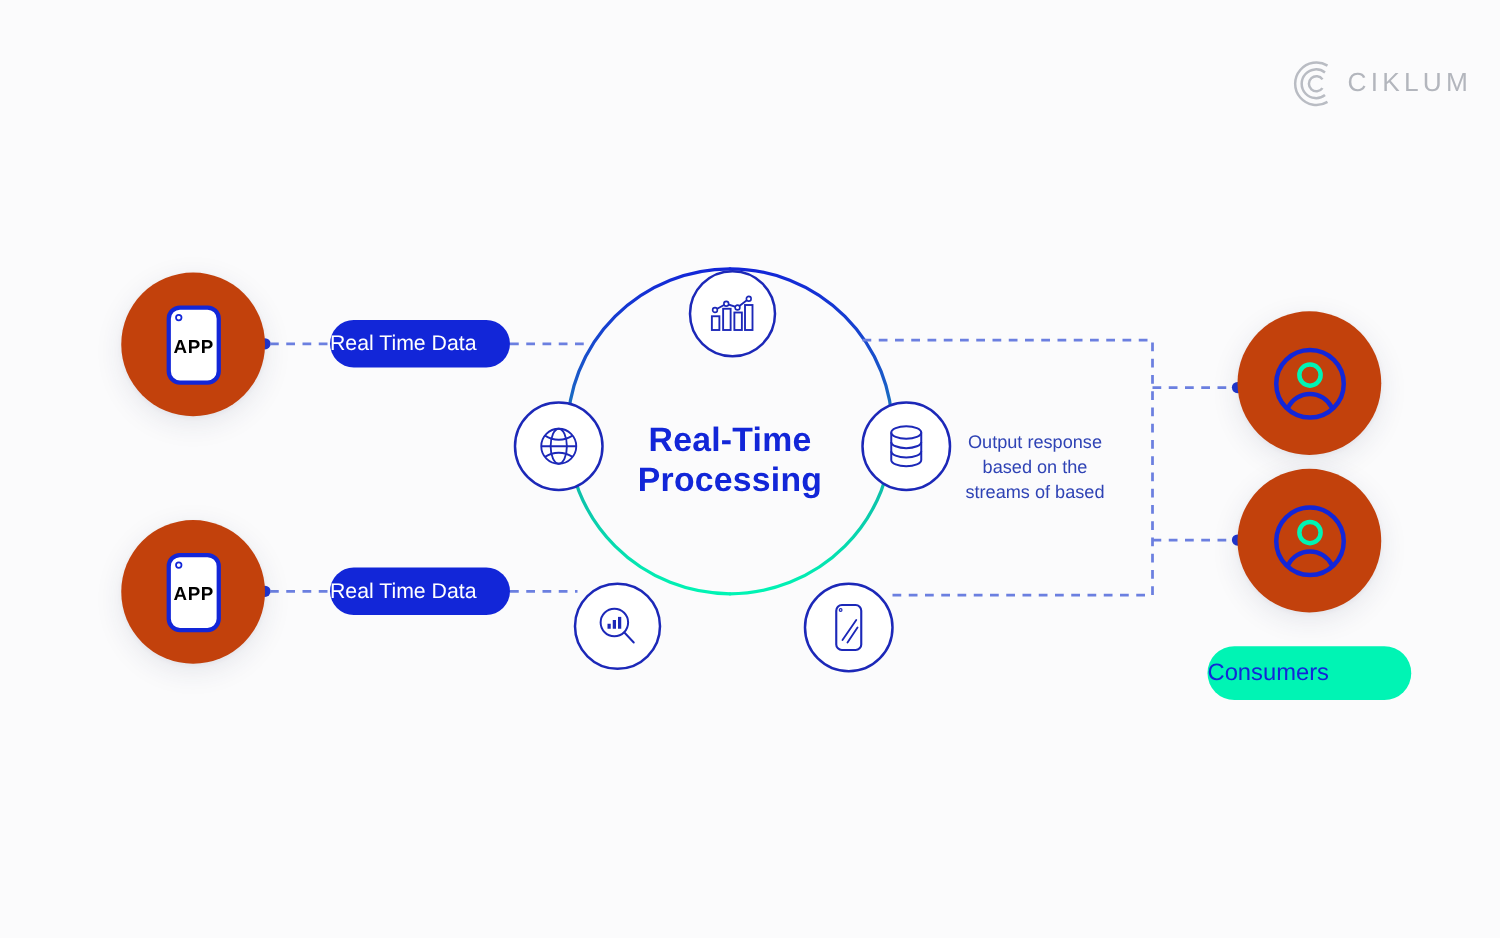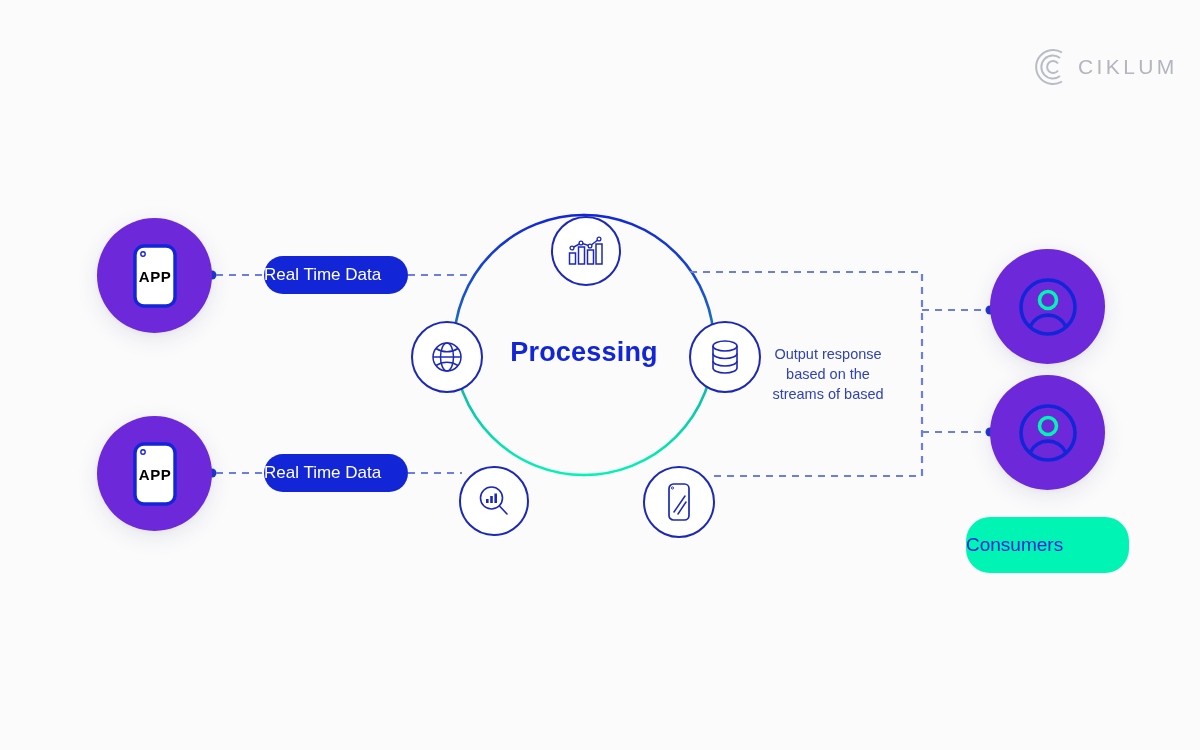--- a/index.html
+++ b/index.html
@@ -18,21 +18,21 @@
   .logo-text{
     font-size:21px;letter-spacing:3.4px;color:#b3b6bd;
     font-family:"Liberation Sans", sans-serif;font-weight:400;
   }
 
   
   .canvas{position:absolute;left:0;top:0;width:1200px;height:750px;}
 
   
   .disc{
-    position:absolute;border-radius:50%;background:#6d28d9;
+    position:absolute;border-radius:50%;background:#c2410c;
     box-shadow:0 6px 22px rgba(35,45,90,0.10), 0 1px 4px rgba(35,45,90,0.05);
     display:flex;align-items:center;justify-content:center;
   }
   .disc-app{width:115px;height:115px;}
   .disc-user{width:115px;height:115px;}
 
   
   .node{
     position:absolute;border-radius:50%;background:#ffffff;
     border:2px solid #1c28b8;
@@ -207,20 +207,21 @@
       <rect x="7" y="3" width="20" height="36" rx="4.5" fill="none" stroke="#1c28b8" stroke-width="1.7"></rect>
       <circle cx="10.5" cy="7" r="1.1" fill="none" stroke="#1c28b8" stroke-width="0.9"></circle>
       <g stroke="#1c28b8" stroke-width="1.5" stroke-linecap="round">
         <line x1="12" y1="31" x2="23" y2="15"></line>
         <line x1="16" y1="33" x2="24" y2="21"></line>
       </g>
     </svg>
   </div>
 
   <div class="center-text">
+    <span>Real-Time</span>
     <span>Processing</span>
   </div>
 
   <div class="side-text">
     <span>Output response</span>
     <span>based on the</span>
     <span>streams of based</span>
   </div>
 
   <div class="disc disc-user" style="left:990px;top:249px;">
@@ -232,17 +233,17 @@
   </div>
 
   <div class="disc disc-user" style="left:990px;top:375px;">
     <svg width="62" height="62" viewBox="0 0 62 62">
       <circle cx="31" cy="31" r="27" fill="none" stroke="#1226d8" stroke-width="3.6"></circle>
       <circle cx="31" cy="24" r="8.5" fill="none" stroke="#00f4b4" stroke-width="3.6"></circle>
       <path d="M13.5 50 A19.5 19.5 0 0 1 48.5 50" fill="none" stroke="#1226d8" stroke-width="3.6"></path>
     </svg>
   </div>
 
-  <div class="pill pill-green" style="left:966px;top:517px;width:163px;height:56px;">
+  <div class="pill pill-green" style="left:966px;top:517px;width:163px;height:43px;">
     <span>Consumers</span>
   </div>
 
 </div>
 
 </body></html>

